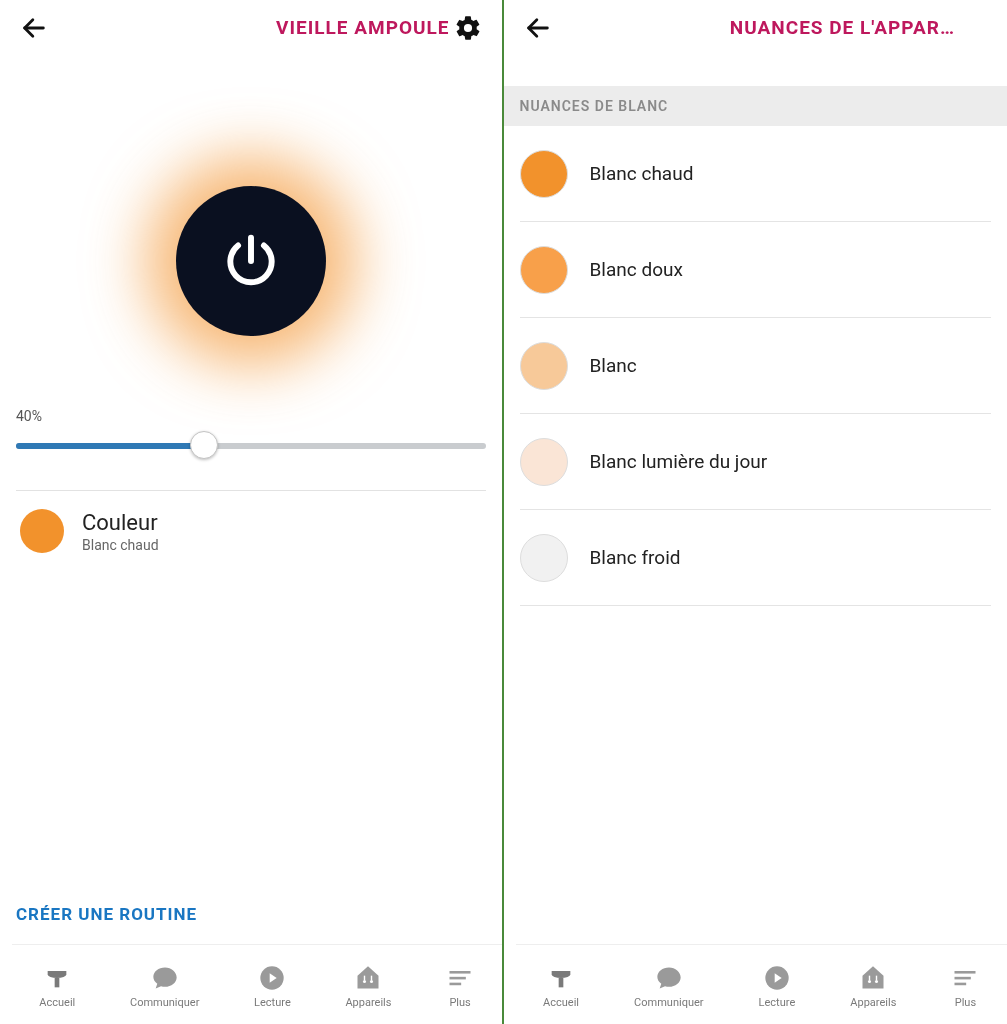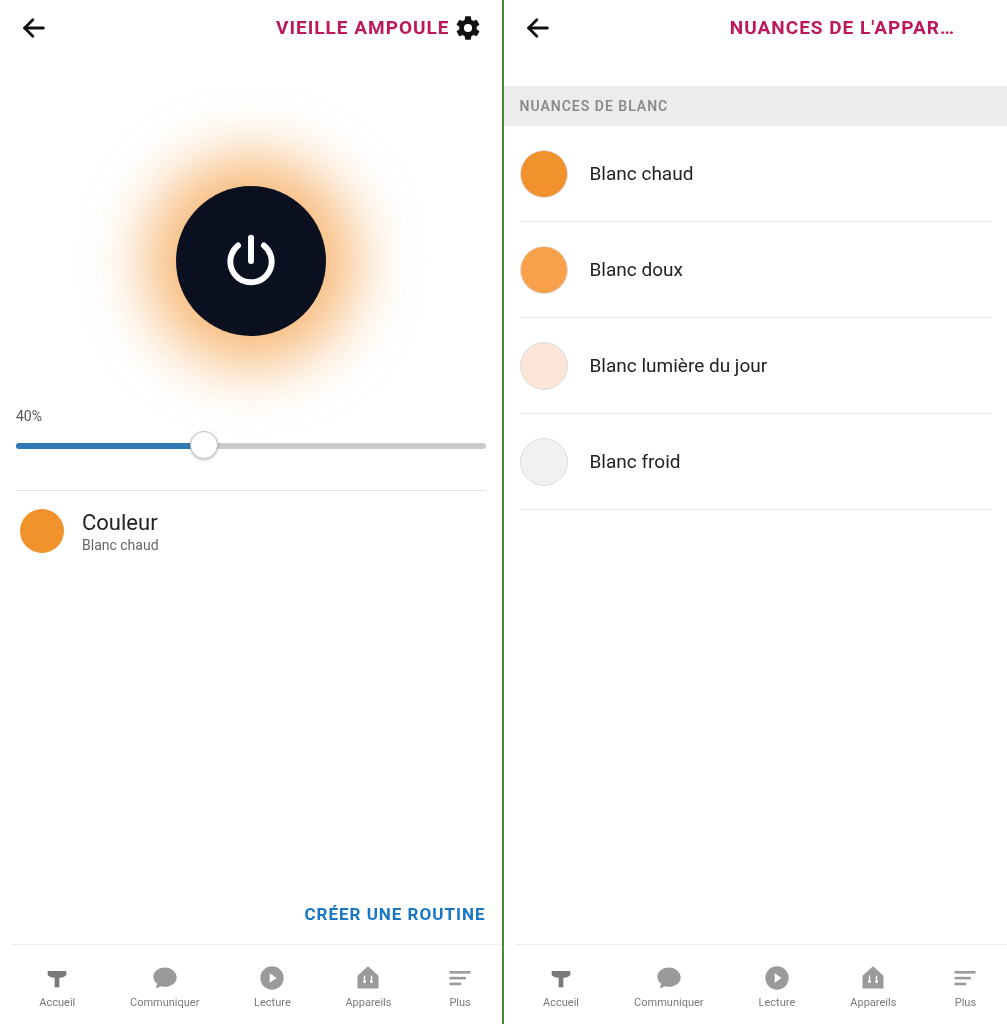--- a/index.html
+++ b/index.html
@@ -21,21 +21,21 @@
   .brightness-value { font-size: 14px; color:#555; margin-top:2px; }
   .slider { position: relative; height: 18px; margin-top: 12px; }
   .track { position:absolute; left:0; right:0; top:7px; height:6px; border-radius:4px; background:#c9cccf; }
   .fill { position:absolute; left:0; top:7px; height:6px; border-radius:4px 0 0 4px; background:#2f79b5; width:40%; }
   .thumb { position:absolute; top:-5px; width:28px; height:28px; border-radius:50%; background:#fff; border:1px solid #c4c4c4; box-shadow:0 1px 3px rgba(0,0,0,0.25); left: calc(40% - 14px); }
   .divider { height:1px; background:#e2e2e2; margin-top: 36px; }
   .color-row { display:flex; align-items:center; gap: 18px; padding: 18px 4px 0 4px; }
   .swatch { width:44px; height:44px; border-radius:50%; }
   .color-texts .label { font-size:22px; color:#222; }
   .color-texts .sub { font-size:14px; color:#666; margin-top:2px; }
-  .routine-link { text-align:right; color:#1976c2; font-weight:700; letter-spacing:1px; font-size:17px; margin-top:auto; margin-bottom:20px; }
+  .routine-link { text-align:left; color:#1976c2; font-weight:700; letter-spacing:1px; font-size:17px; margin-top:auto; margin-bottom:20px; }
   .tabbar { height: 80px; border-top:1px solid #eee; display:flex; justify-content:space-around; align-items:center; padding-top:4px;margin-left:12px; }
   .tab { display:flex; flex-direction:column; align-items:center; gap:4px; color:#7a7a7a; font-size:11px; }
   .tab svg { width:28px; height:28px; fill:#9a9a9a; }
   .tab.active svg { fill:#7a7a7a; }
   
   .section-header { background:#ececec; color:#8a8a8a; font-size:14px; letter-spacing:1px; padding:12px 16px; font-weight:600; margin-top:30px; }
   .option-list { padding: 0 16px; }
   .option { display:flex; align-items:center; gap:22px; height:96px; border-bottom:1px solid #e4e4e4; }
   .option .swatch { width:48px; height:48px; border-radius:50%; }
   .option .olabel { font-size:19px; color:#222; }
@@ -153,20 +153,24 @@
     <div class="option-list">
       <div class="option">
         <div class="swatch" style="background:#f2922c;border:1px solid #ddd"></div>
         <div class="olabel">Blanc chaud</div>
       </div>
       <div class="option">
         <div class="swatch" style="background:#f8a04a;border:1px solid #ddd"></div>
         <div class="olabel">Blanc doux</div>
       </div>
       <div class="option">
+        <div class="swatch" style="background:#f7c999;border:1px solid #ddd"></div>
+        <div class="olabel">Blanc</div>
+      </div>
+      <div class="option">
         <div class="swatch" style="background:#fae5d6;border:1px solid #ddd"></div>
         <div class="olabel">Blanc lumière du jour</div>
       </div>
       <div class="option">
         <div class="swatch" style="background:#f1f1f1;border:1px solid #ddd"></div>
         <div class="olabel">Blanc froid</div>
       </div>
     </div>
 
     <div class="spacer-right"></div>

